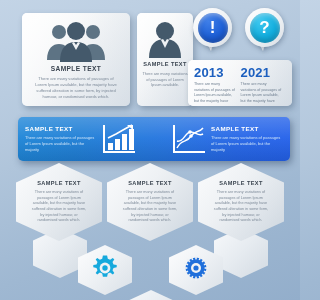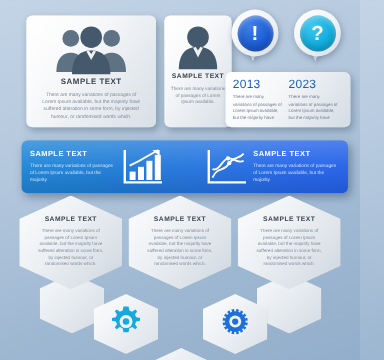--- a/index.html
+++ b/index.html
@@ -126,23 +126,23 @@
   }
   .years-grid {
     position: relative;
     display: flex;
     height: 100%;
     box-sizing: border-box;
     padding: 6px 5px 0 6px;
   }
   .year-col { flex: 1; padding-right: 4px; }
   .year-num {
-    font-size: 10px;
+    font-size: 13px;
     color: #1c5fbf;
-    font-weight: normal;
+    font-weight: bold;
     letter-spacing: 0.2px;
     line-height: 1;
   }
   .year-txt {
     margin-top: 3px;
     font-size: 3.7px;
     color: #6f7f90;
     line-height: 1.5;
   }
 
@@ -302,21 +302,21 @@
   </div>
 
   <div id="years" class="paper">
     <div class="shine"></div>
     <div class="years-grid">
       <div class="year-col">
         <div class="year-num">2013</div>
         <div class="year-txt">There are many variations of passages of Lorem Ipsum available, but the majority have</div>
       </div>
       <div class="year-col">
-        <div class="year-num">2023</div>
+        <div class="year-num">2021</div>
         <div class="year-txt">There are many variations of passages of Lorem Ipsum available, but the majority have</div>
       </div>
     </div>
   </div>
 
   <div id="banner">
     <div class="gloss"></div>
     <div class="banner-row">
 
       <div class="banner-text">

